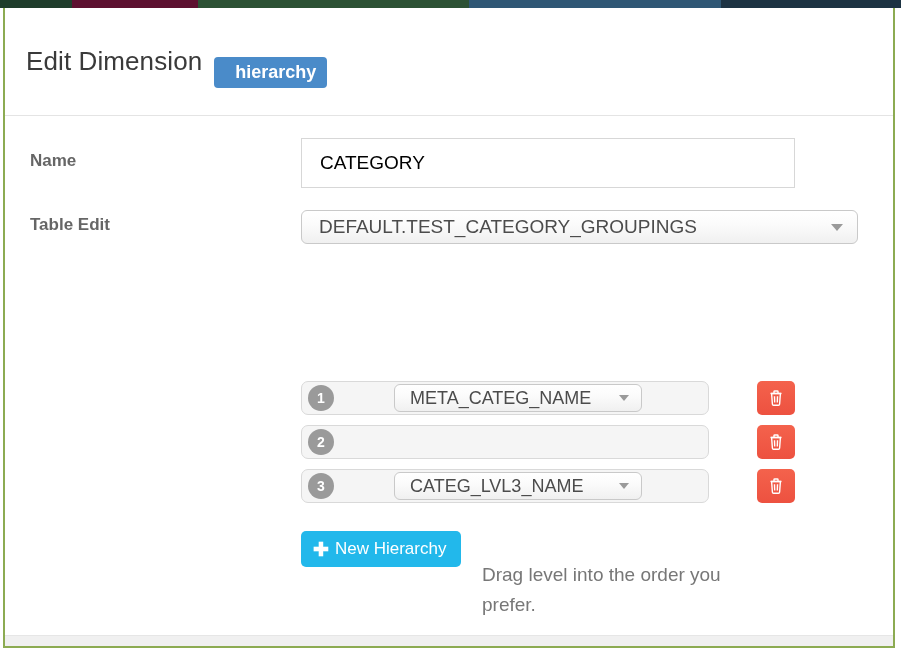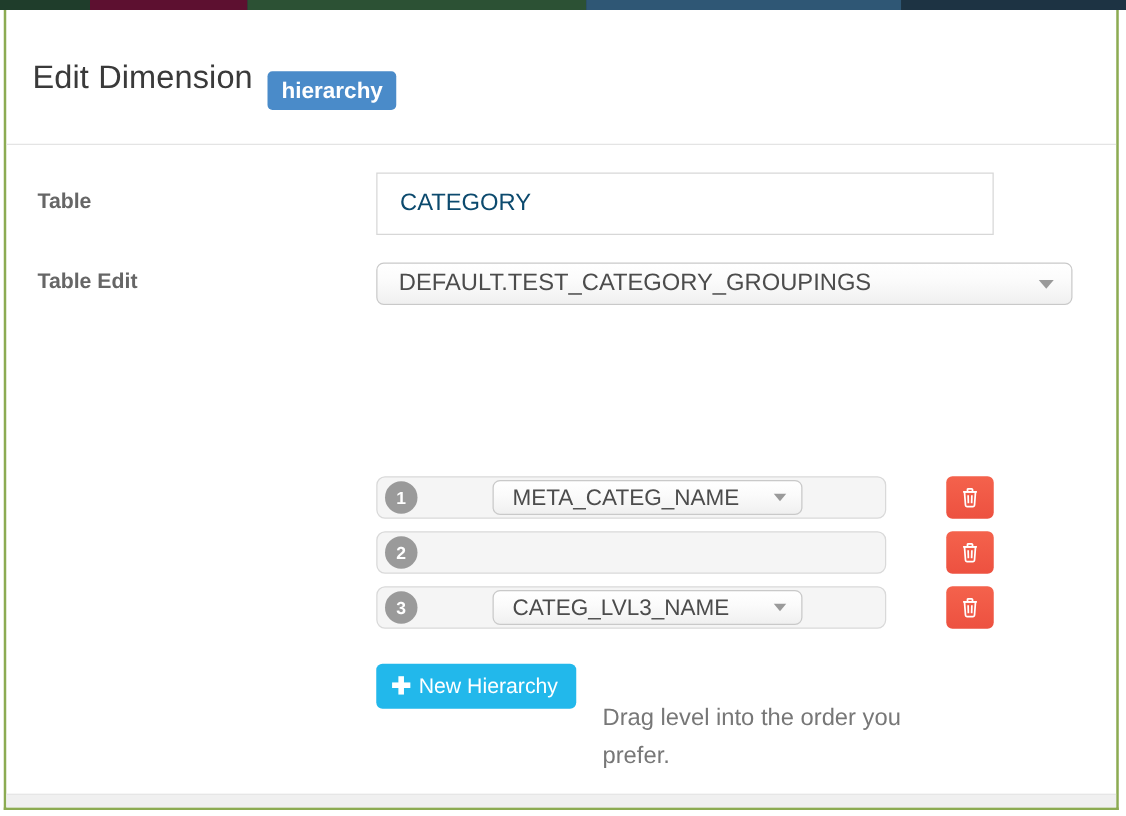--- a/index.html
+++ b/index.html
@@ -55,21 +55,21 @@
     font-weight: normal;
     letter-spacing: 0.1px;
   }
   #hierarchy-badge {
     margin-left: 12px;
     background: #4a8bc9;
     color: #ffffff;
     font-size: 18px;
     font-weight: bold;
     border-radius: 4px;
-    padding: 6px 11px 7px 11px;
+    padding: 6px 11px 7px 21px;
     line-height: 1;
     display: inline-block;
     margin-top: 21px;
   }
 
   
   #card-body {
     position: relative;
     padding: 0;
   }
@@ -93,21 +93,21 @@
     left: 296px;
     top: 0;
     width: 494px;
     height: 50px;
     box-sizing: border-box;
     border: 1px solid #d7d7d7;
     border-radius: 0;
     background: #ffffff;
     font-family: "Liberation Sans", sans-serif;
     font-size: 19px;
-    color: #0c4a6e;
+    color: #000000;
     padding: 16px 18px;
     outline: none;
   }
 
   
   .styled-select {
     position: relative;
     box-sizing: border-box;
     border: 1px solid #c9c9c9;
     border-radius: 6px;
@@ -277,21 +277,21 @@
 <div id="dimension-card">
 
   <div id="card-header">
     <span id="page-title">Edit Dimension</span>
     <span id="hierarchy-badge">hierarchy</span>
   </div>
 
   <div id="card-body">
 
     <div class="field-row" style="top:22px;height:50px;">
-      <span class="field-label" style="top:13px;">Table</span>
+      <span class="field-label" style="top:13px;">Name</span>
       <input id="name-input" type="text" value="CATEGORY" style="">
     </div>
 
     <div class="field-row" style="top:94px;height:34px;">
       <span class="field-label" style="top:5px;">Table Edit</span>
       <div id="table-name-select" class="styled-select">
         <span class="sel-text">DEFAULT.TEST_CATEGORY_GROUPINGS</span>
         <span class="caret"></span>
       </div>
     </div>

